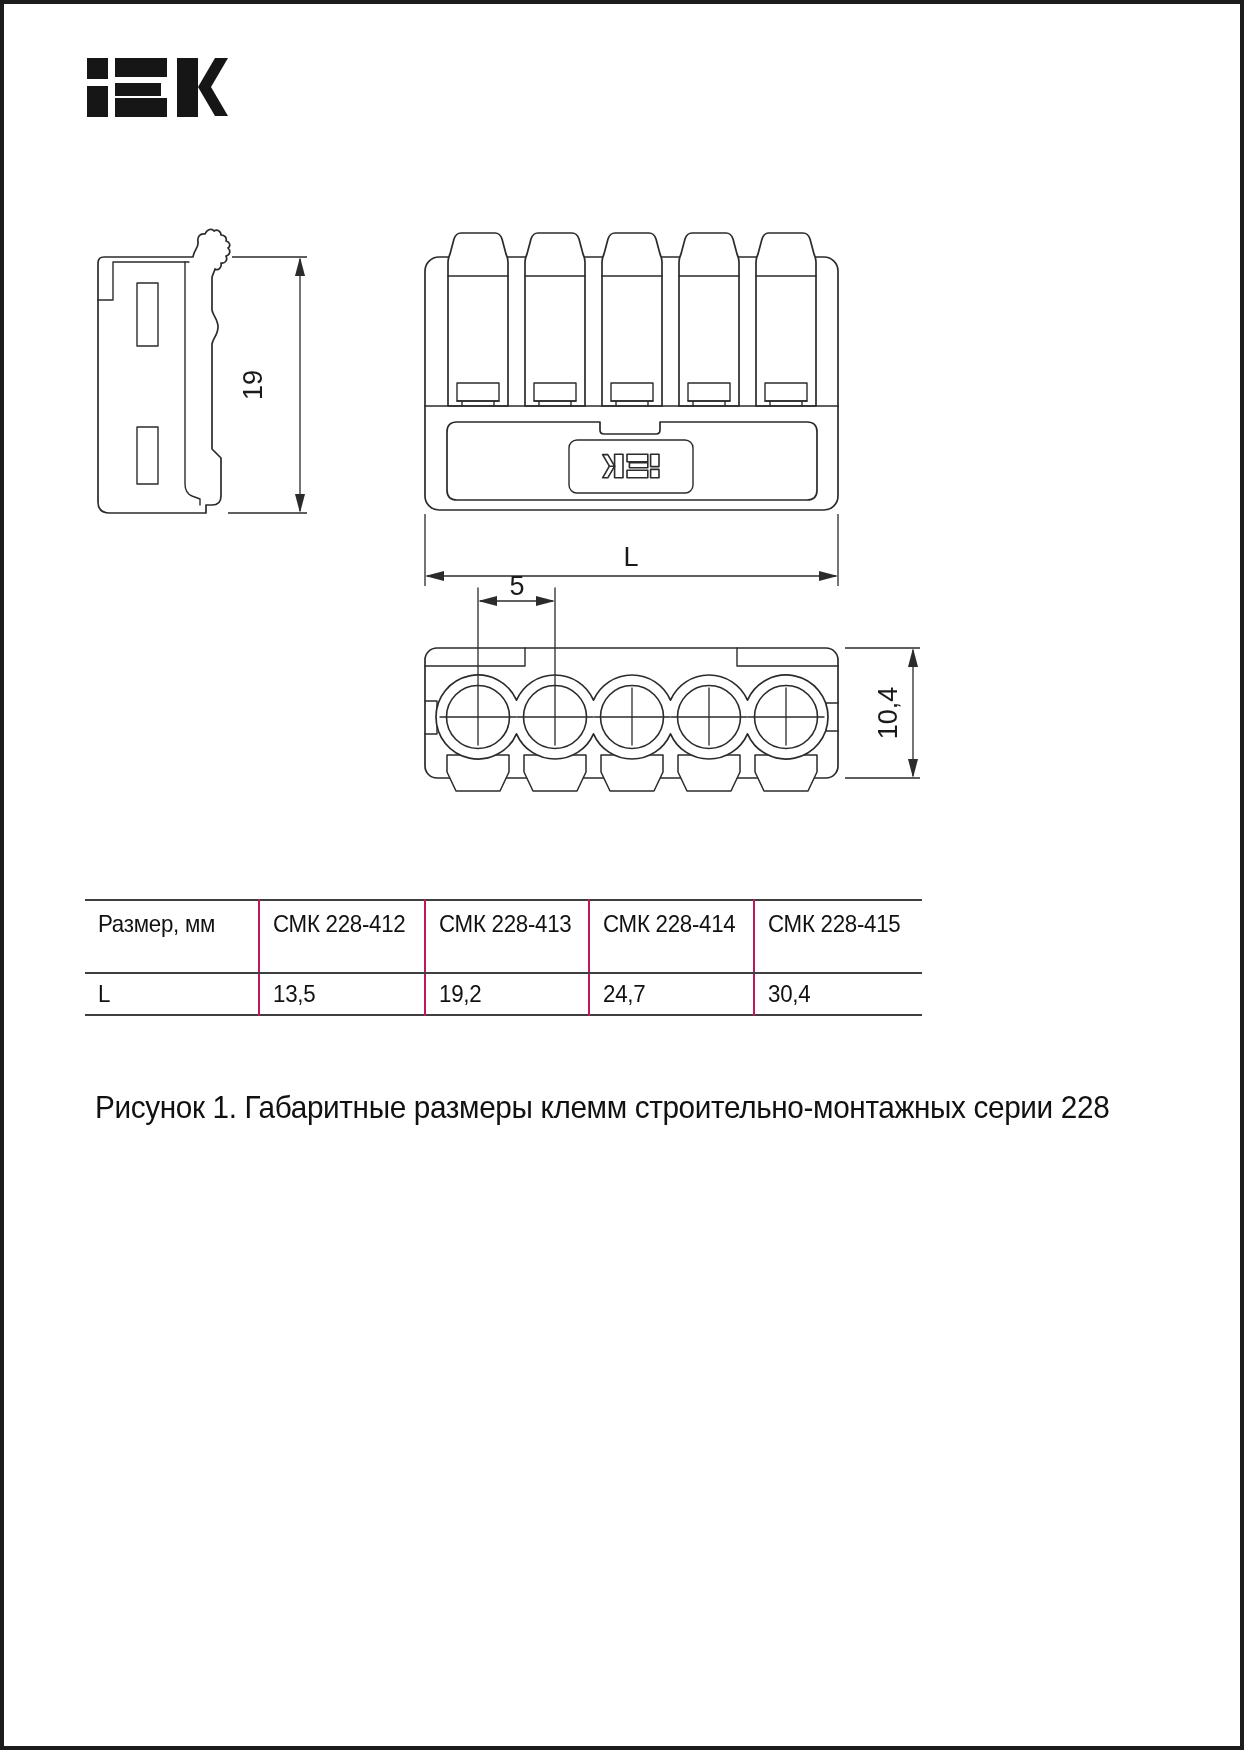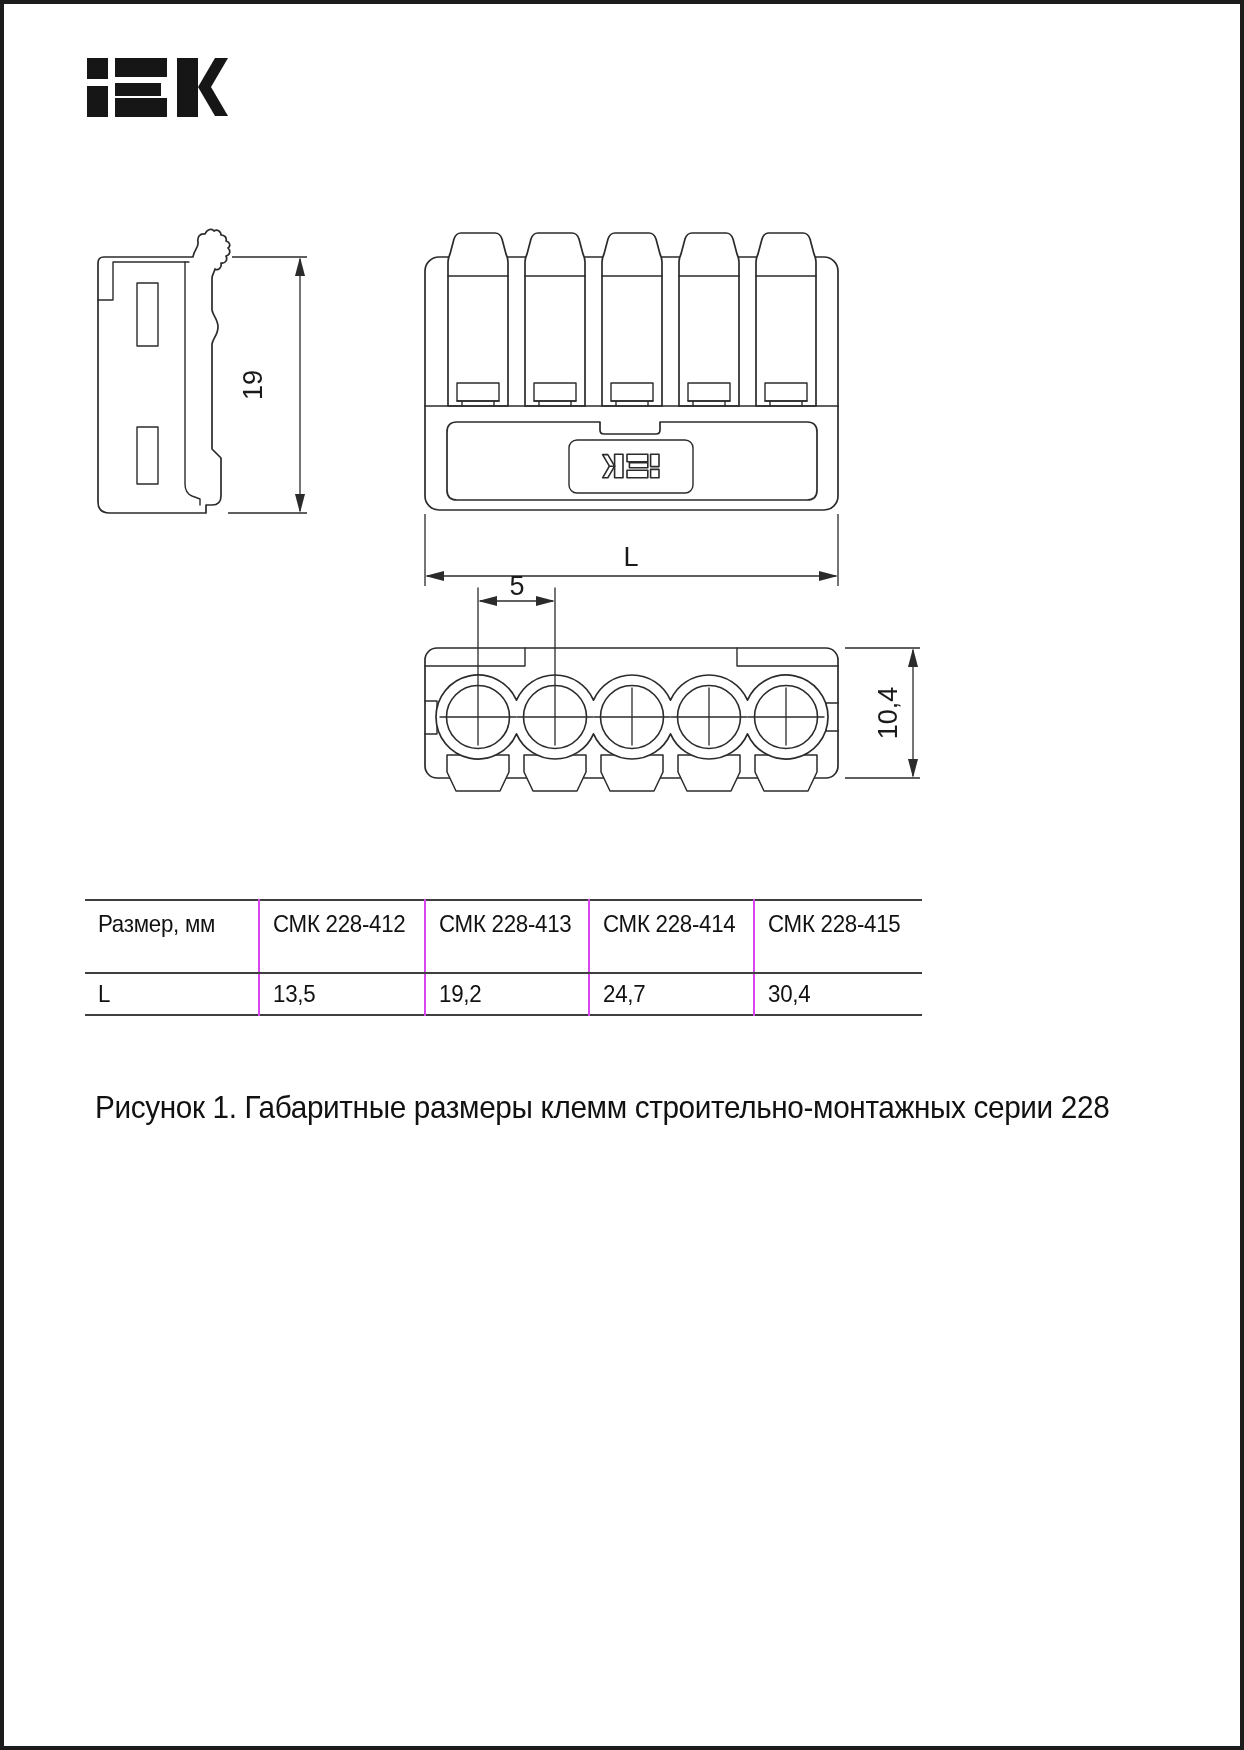--- a/index.html
+++ b/index.html
@@ -28,21 +28,21 @@
     border-collapse:collapse;
     table-layout:fixed;
     border-top:2px solid #3f3f3f;
     border-bottom:2px solid #3f3f3f;
     font-size:24px;color:#111;
   }
   .spec-table td{
     padding:0 0 0 13px;
     overflow:hidden;white-space:nowrap;
   }
-  .spec-table td:not(:last-child){border-right:2px solid #d946ef;}
+  .spec-table td:not(:last-child){border-right:2px solid #be185d;}
   .spec-table tr.hdr td{height:62px;vertical-align:top;padding-top:9px;border-bottom:2px solid #3f3f3f;}
   .spec-table tr.val td{height:40px;vertical-align:middle;}
   .cnd{display:inline-block;transform:scaleX(.93);transform-origin:0 50%;letter-spacing:-.3px;}
   .figure-caption{
     position:absolute;left:95px;top:1089px;
     font-size:32px;color:#111;
     white-space:nowrap;
     transform:scaleX(.93);transform-origin:0 0;
     letter-spacing:-.4px;
   }

